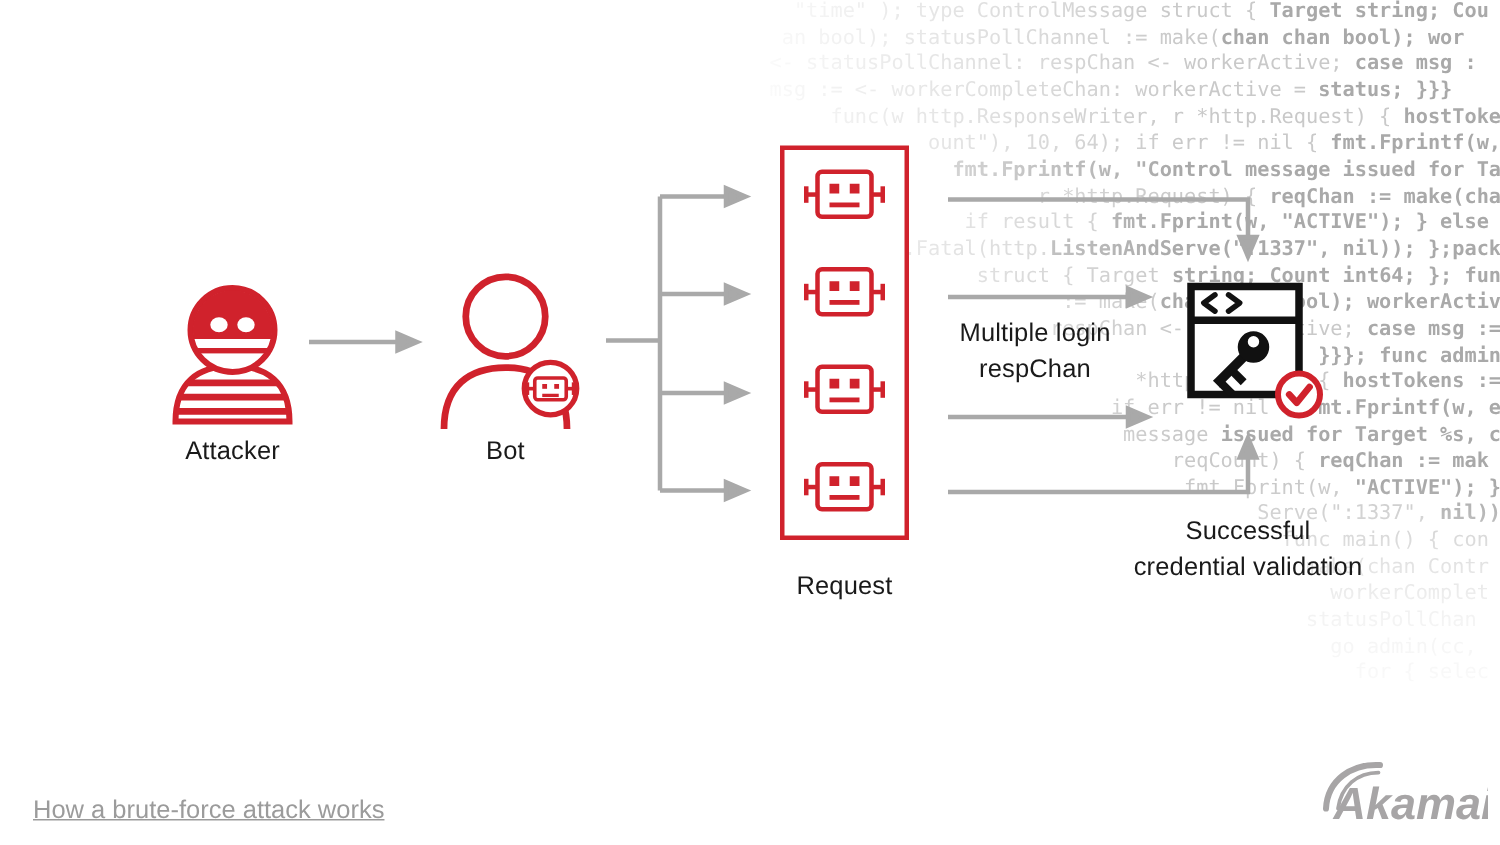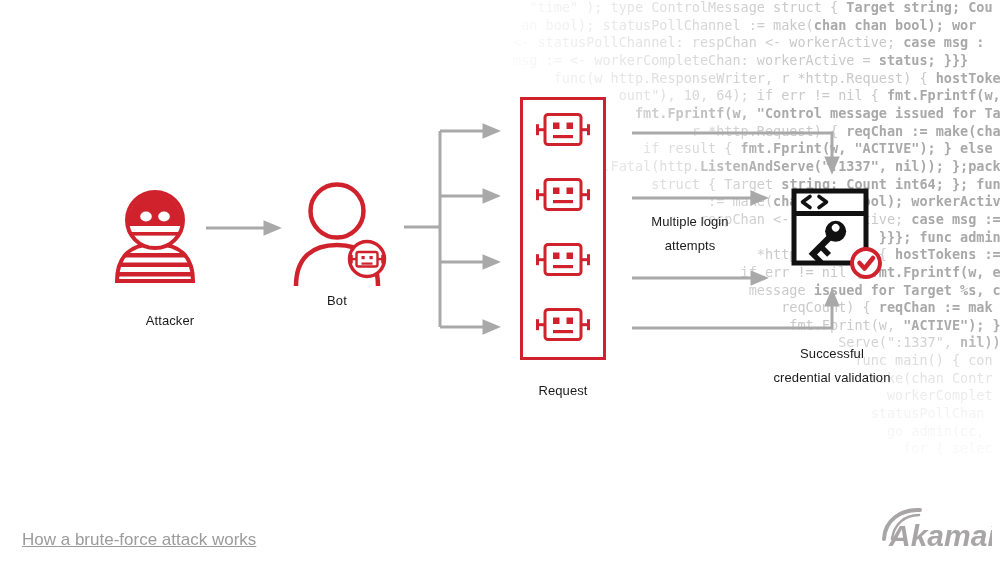--- a/index.html
+++ b/index.html
@@ -13,23 +13,23 @@
   .code-bold{font-weight:bold;color:#a9a9a9;}
   .fade{position:absolute;z-index:2;pointer-events:none;}
   .fade-left{left:440px;top:0;width:560px;height:470px;
      background:linear-gradient(90deg,#fff 0%,rgba(255,255,255,.93) 12%,rgba(255,255,255,.55) 32%,rgba(255,255,255,0) 62%);}
   .fade-bottom{left:440px;top:240px;width:560px;height:235px;
      background:linear-gradient(180deg,rgba(255,255,255,0) 0%,rgba(255,255,255,0) 35%,rgba(255,255,255,.78) 72%,rgba(255,255,255,.95) 100%);}
   
   .connectors{position:absolute;left:0;top:0;z-index:3;pointer-events:none;}
   .node{position:absolute;z-index:4;}
   
-  .lbl{position:absolute;z-index:4;color:#1a1a1a;font-size:13px;line-height:24px;
+  .lbl{position:absolute;z-index:4;color:#1a1a1a;font-size:17px;line-height:24px;
        text-align:center;font-weight:500;letter-spacing:.1px;}
-  .lbl-attacker{left:110px;top:289px;width:120px;margin-top:20px;}
+  .lbl-attacker{left:95px;top:289px;width:120px;}
   .lbl-coordinator{left:267px;top:289px;width:140px;}
   .lbl-botnet{left:503px;top:379px;width:120px;}
   .lbl-multi{left:600px;top:210px;width:180px;}
   .lbl-success{left:712px;top:342px;width:240px;}
   
   .botnet-box{position:absolute;left:520px;top:97px;width:86px;height:263px;background:#fff;
       border:3px solid #d0222c;box-sizing:border-box;z-index:4;
       display:flex;flex-direction:column;justify-content:space-between;
       align-items:center;padding:12px 0;}
   
@@ -190,21 +190,21 @@
       <rect x="1.5" y="16.2" width="7.5" height="3" fill="#d0222c"></rect>
       <rect x="0" y="12.2" width="3" height="11" fill="#d0222c"></rect>
       <rect x="45" y="16.2" width="7.5" height="3" fill="#d0222c"></rect>
       <rect x="51" y="12.2" width="3" height="11" fill="#d0222c"></rect>
     </svg>
   </div>
   <div class="lbl lbl-botnet">Request</div>
 
   <div class="lbl lbl-multi">
     <div>Multiple login</div>
-    <div>attempts</div>
+    <div>respChan</div>
   </div>
 
   <svg class="node" style="left:786px;top:184px" width="104" height="104" viewBox="0 0 104 104">
     <rect x="8" y="7" width="72" height="72" fill="#fff" stroke="#111" stroke-width="5"></rect>
     <line x1="8" y1="29.5" x2="80" y2="29.5" stroke="#111" stroke-width="5"></line>
     <g stroke="#111" stroke-width="3.6" fill="none" stroke-linecap="round" stroke-linejoin="round">
       <polyline points="24,12.5 16.5,18 24,23.5"></polyline>
       <polyline points="33,12.5 40.5,18 33,23.5"></polyline>
     </g>
     <g transform="translate(44,53) rotate(-45)">

